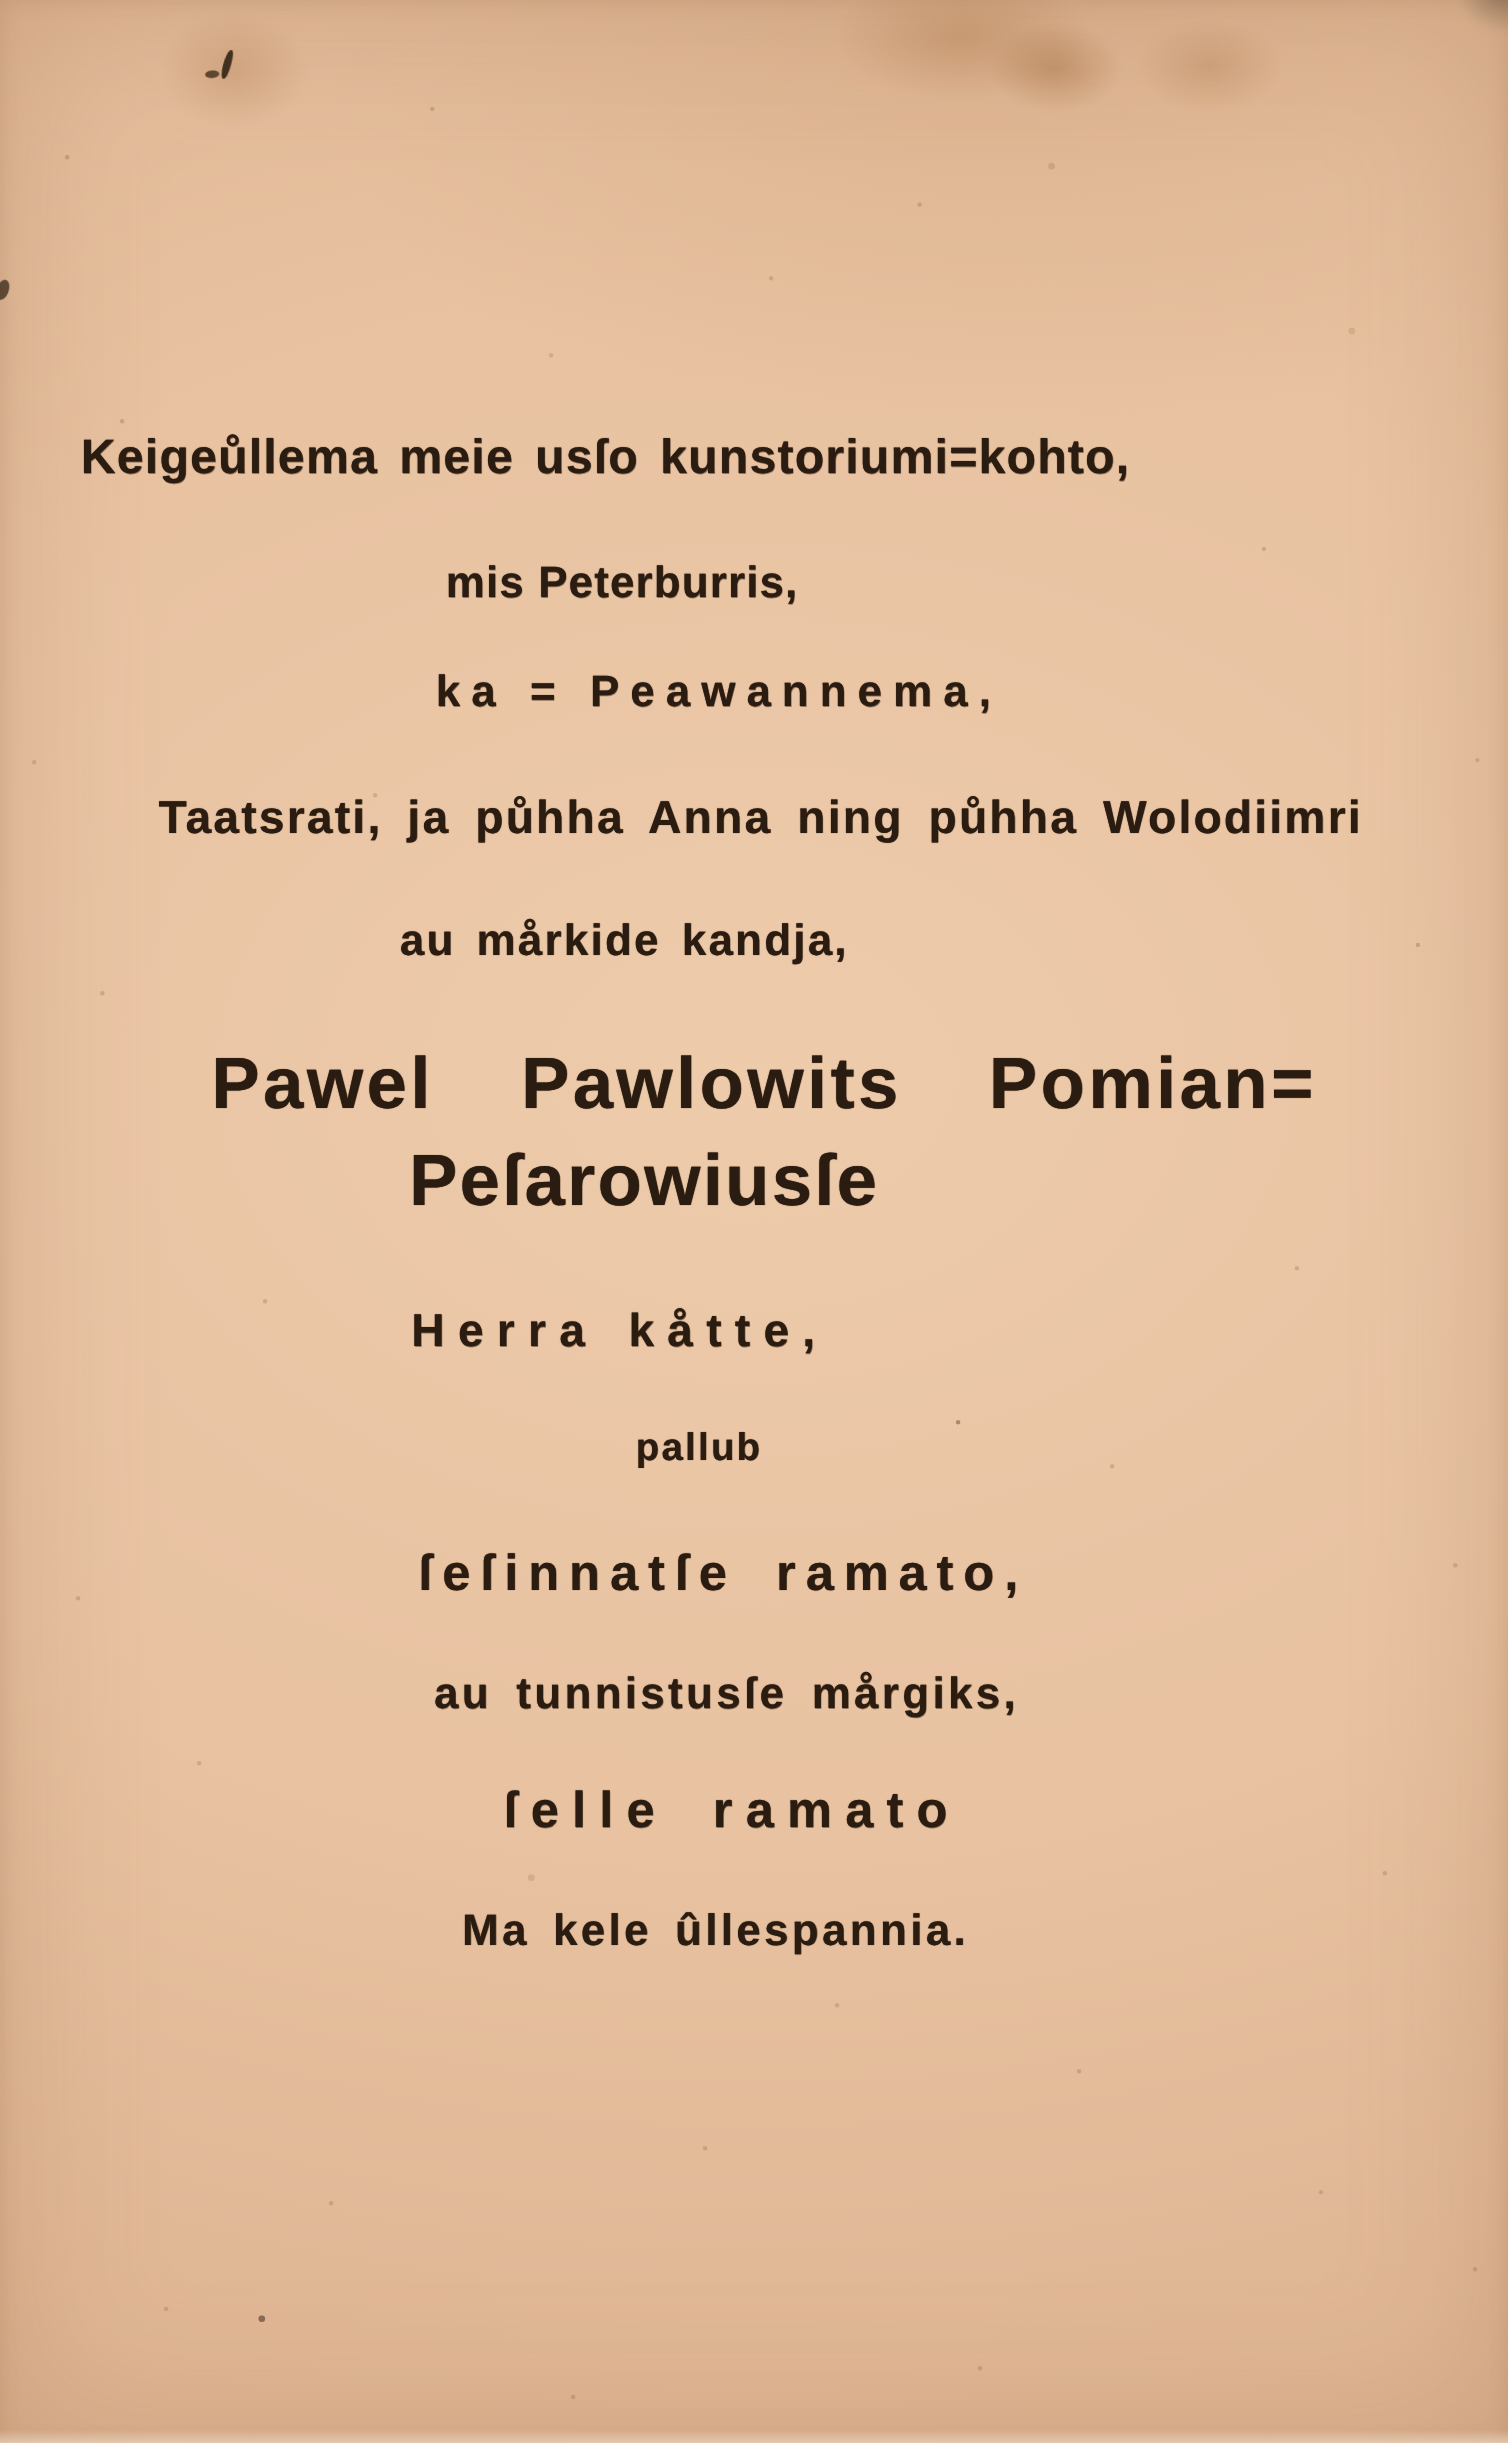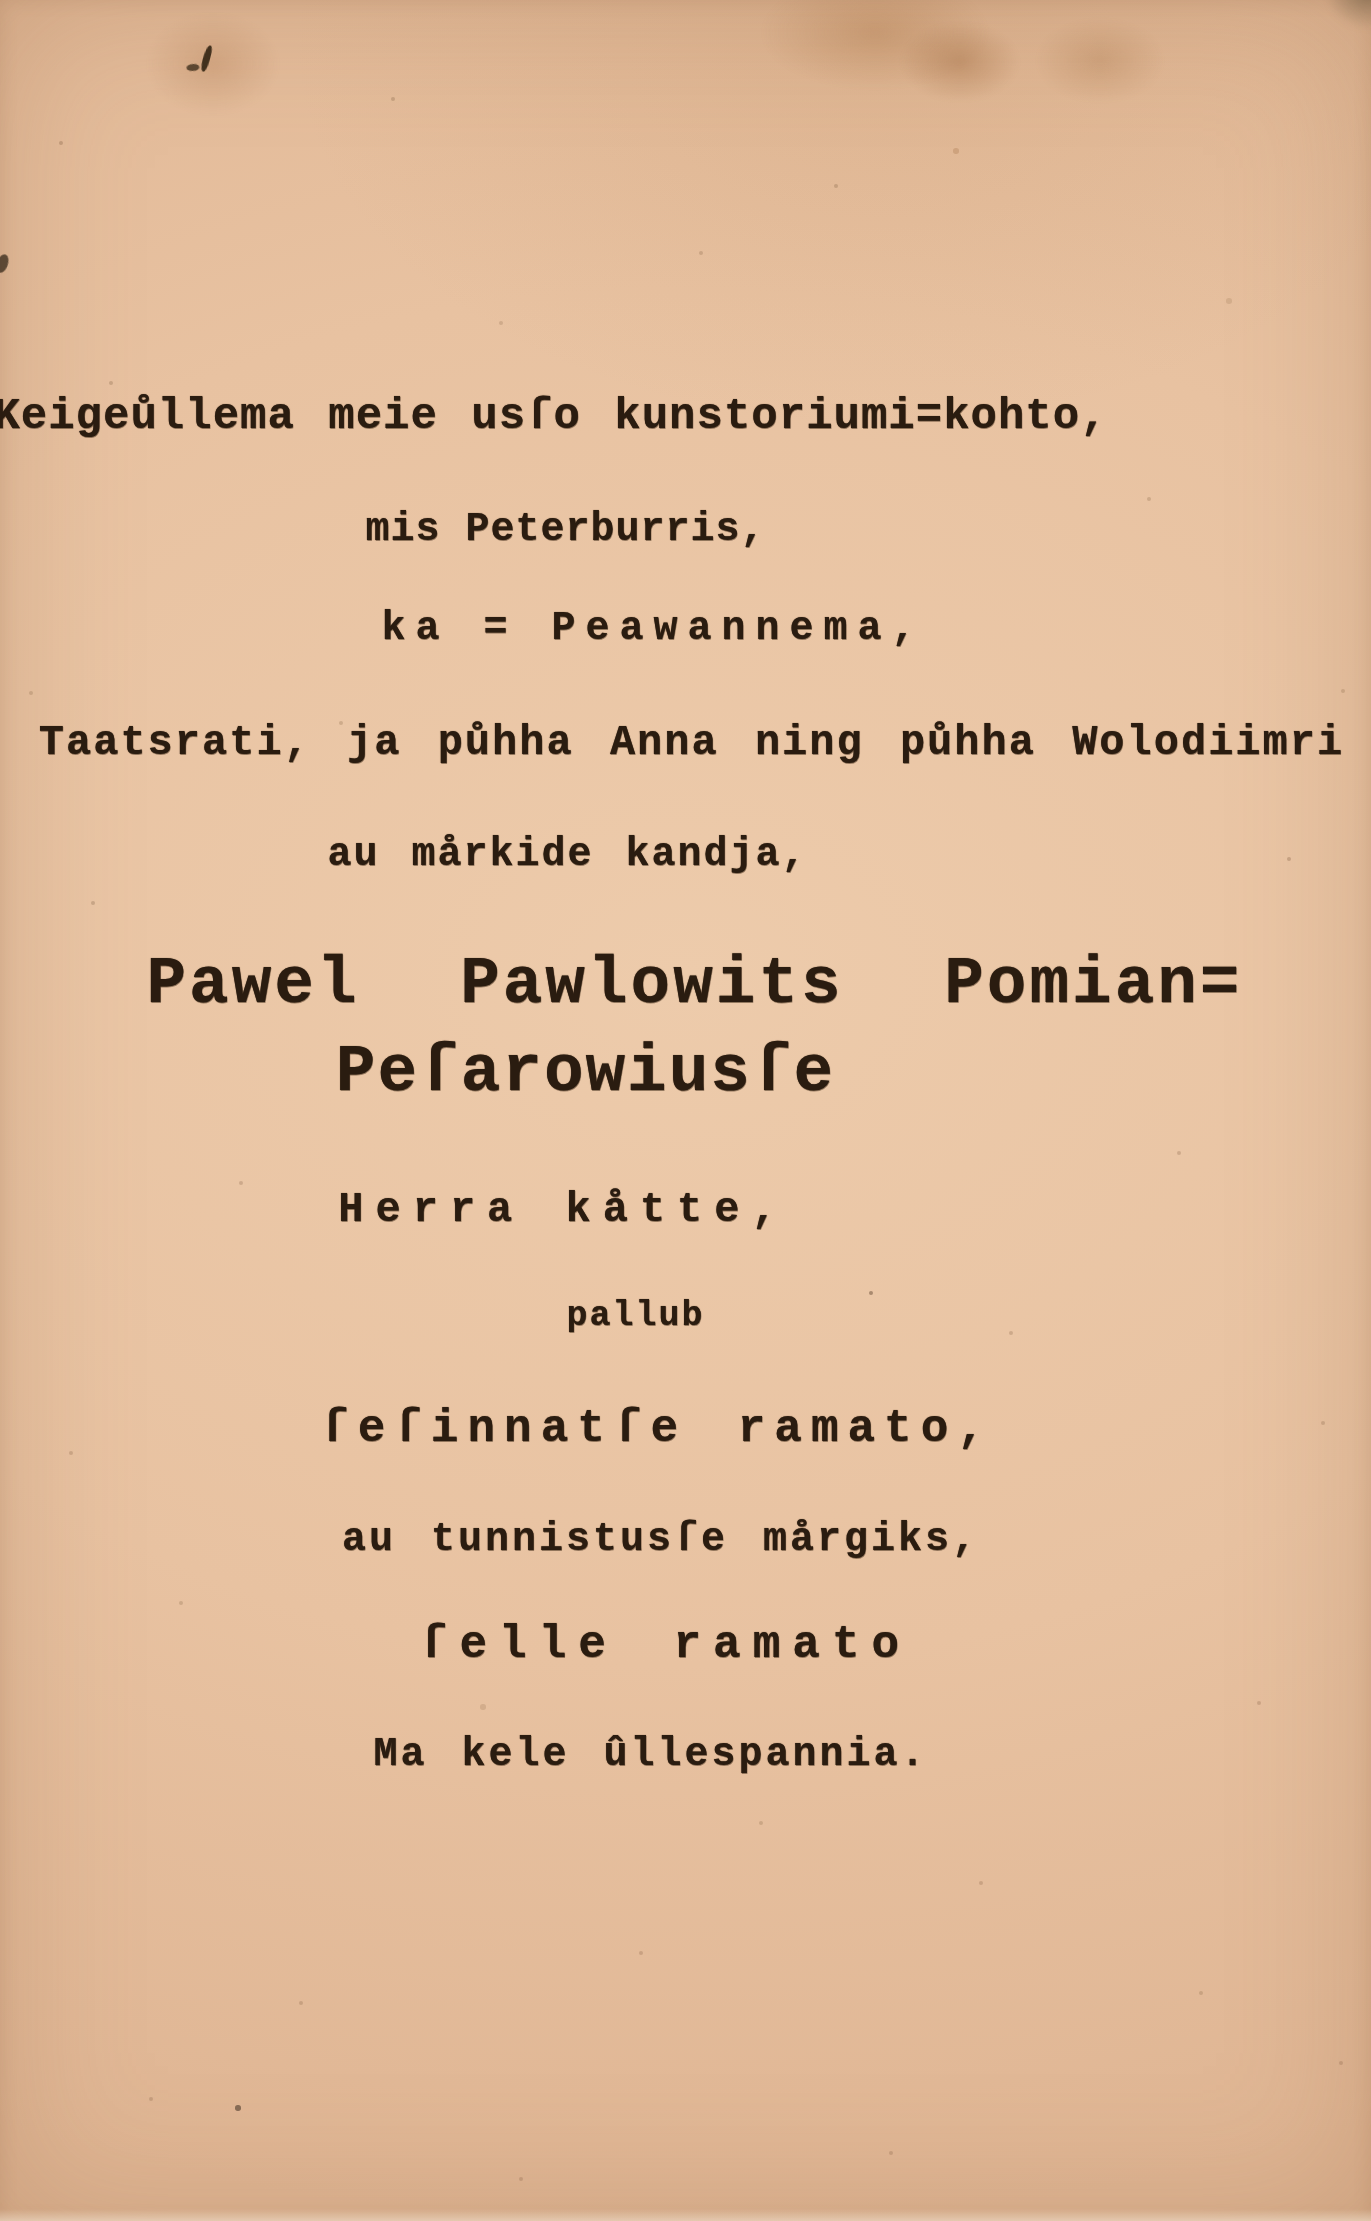--- a/index.html
+++ b/index.html
@@ -5,21 +5,21 @@
   html, body {
     margin: 0;
     padding: 0;
     background: #e2b996;
   }
   .page {
     position: relative;
     width: 1371px;
     height: 2221px;
     overflow: hidden;
-    font-family: Liberation Mono, monospace;
+    font-family: Liberation Sans, sans-serif;
     background:
       radial-gradient(ellipse 950px 620px at 64% 2%, rgba(178,126,80,0.14), rgba(178,126,80,0) 62%),
       radial-gradient(ellipse 1750px 1250px at 50% 44%, #edcbab 0%, #e8c2a1 55%, #dfb593 100%);
     box-shadow: inset 0 0 140px rgba(150,104,68,0.28), inset 0 0 18px rgba(140,95,60,0.18);
   }
   .page::after {
     content: "";
     position: absolute;
     left: 0; right: 0; bottom: 0;
     height: 12px;

